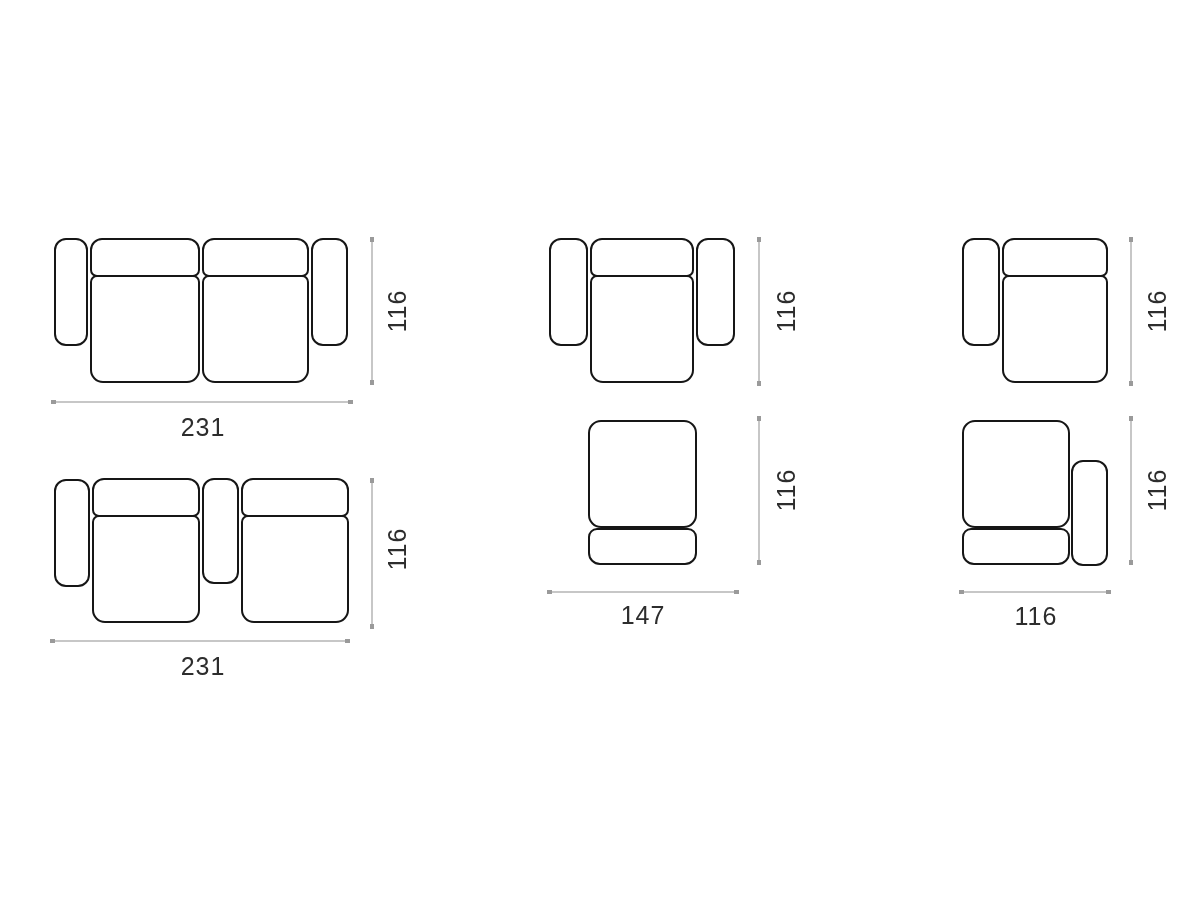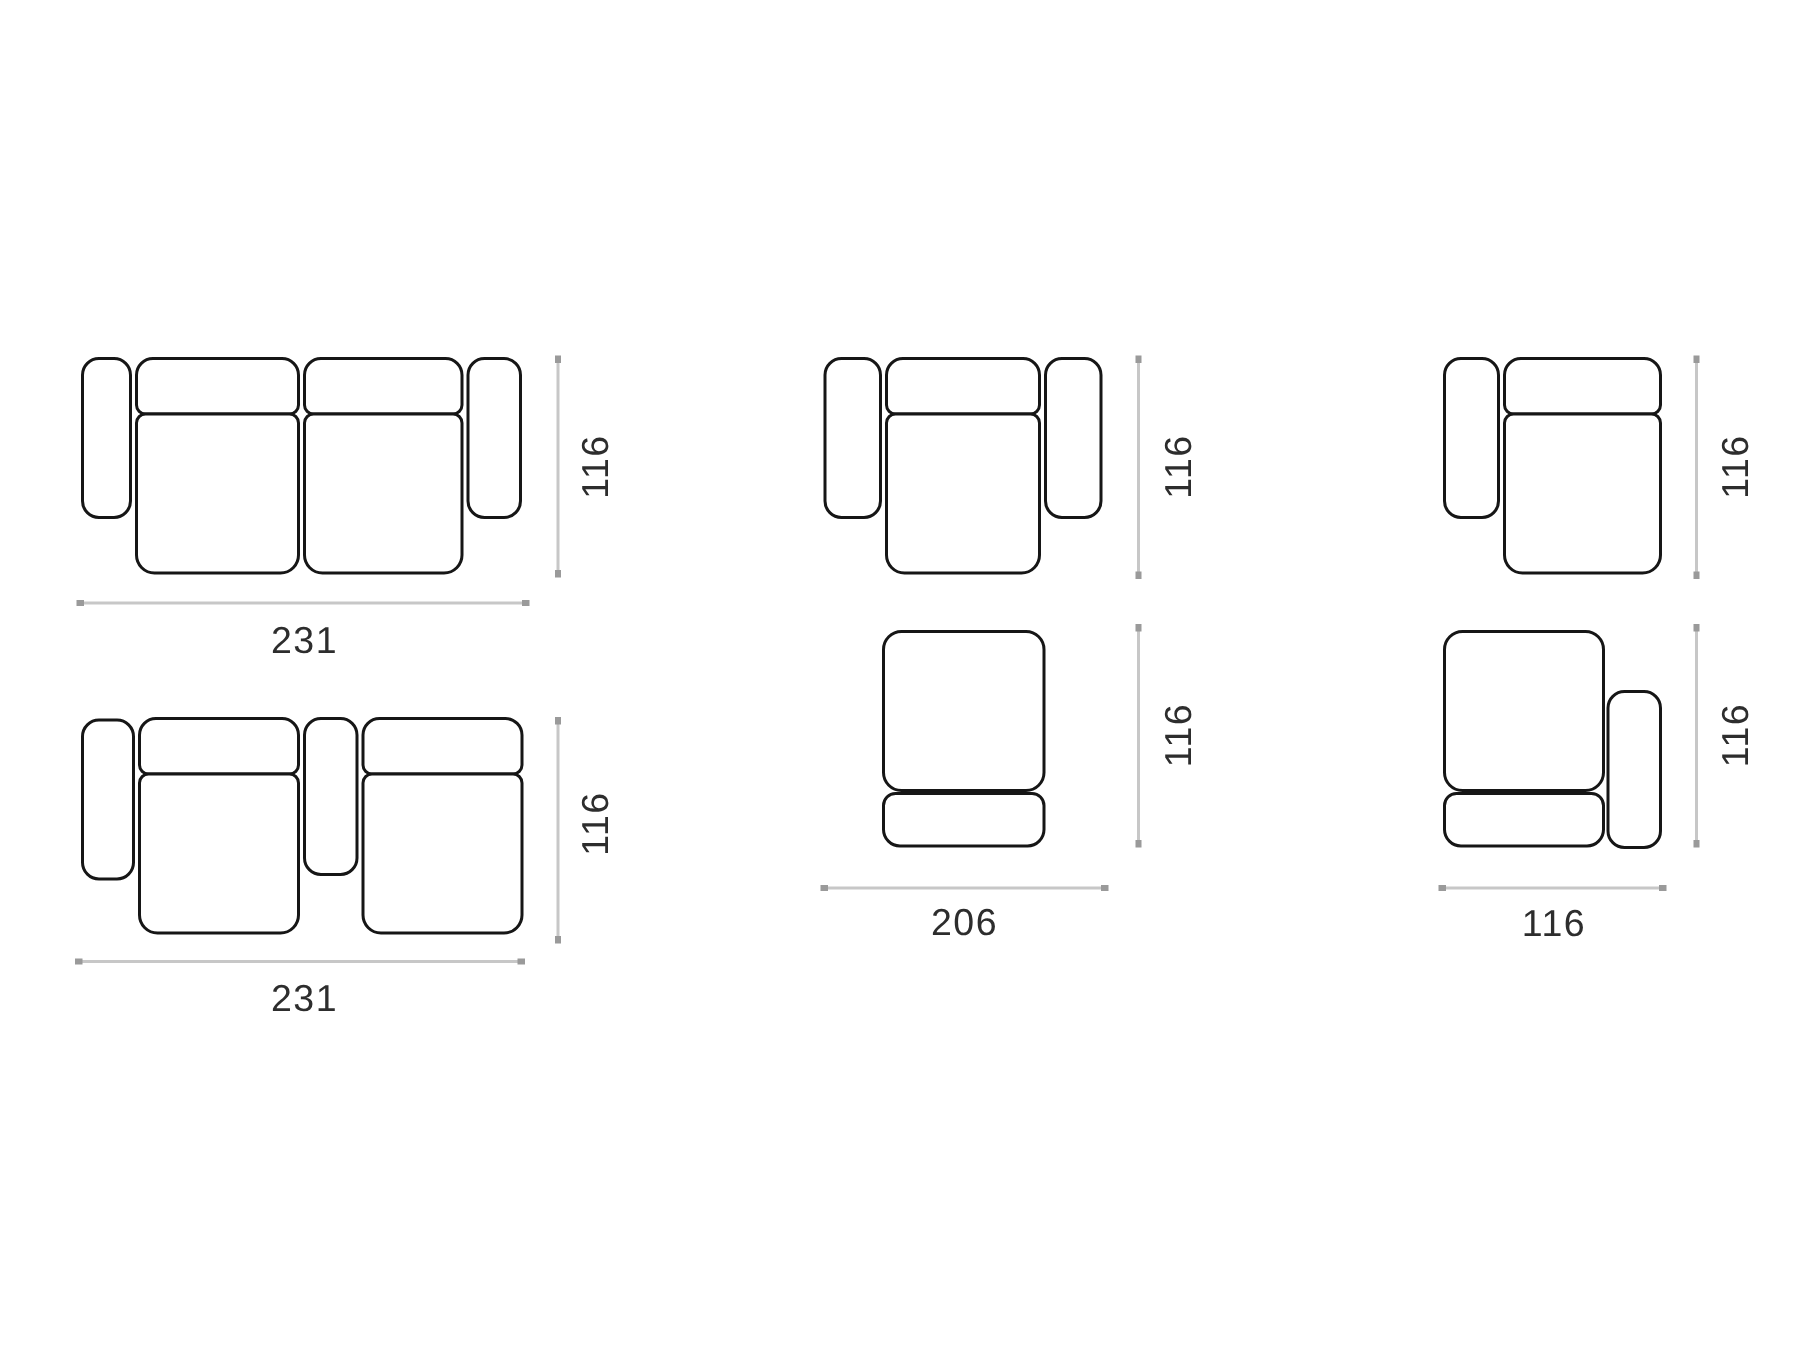--- a/index.html
+++ b/index.html
@@ -147,21 +147,21 @@
     <div class="dim-v c-vdim"></div>
     <div class="dim-label vert c-vlab">116</div>
   </div>
 
   <div class="figure">
     <div class="piece seat-sq d-seat"></div>
     <div class="piece back-bottom d-back"></div>
     <div class="dim-v d-vdim"></div>
     <div class="dim-label vert d-vlab">116</div>
     <div class="dim-h d-hdim"></div>
-    <div class="dim-label d-hlab">206</div>
+    <div class="dim-label d-hlab">147</div>
   </div>
 
   <div class="figure">
     <div class="piece arm e-armL"></div>
     <div class="piece back e-back"></div>
     <div class="piece seat e-seat"></div>
     <div class="dim-v e-vdim"></div>
     <div class="dim-label vert e-vlab">116</div>
   </div>
 

